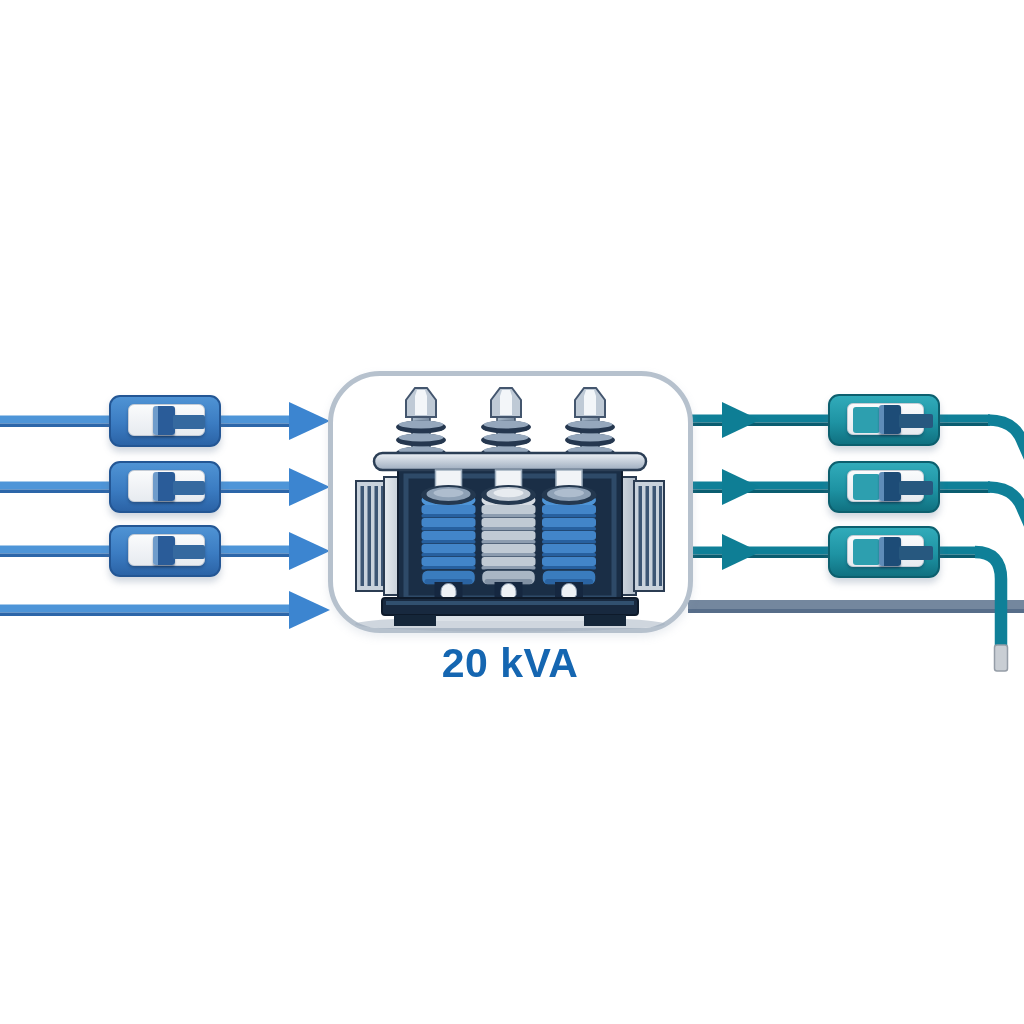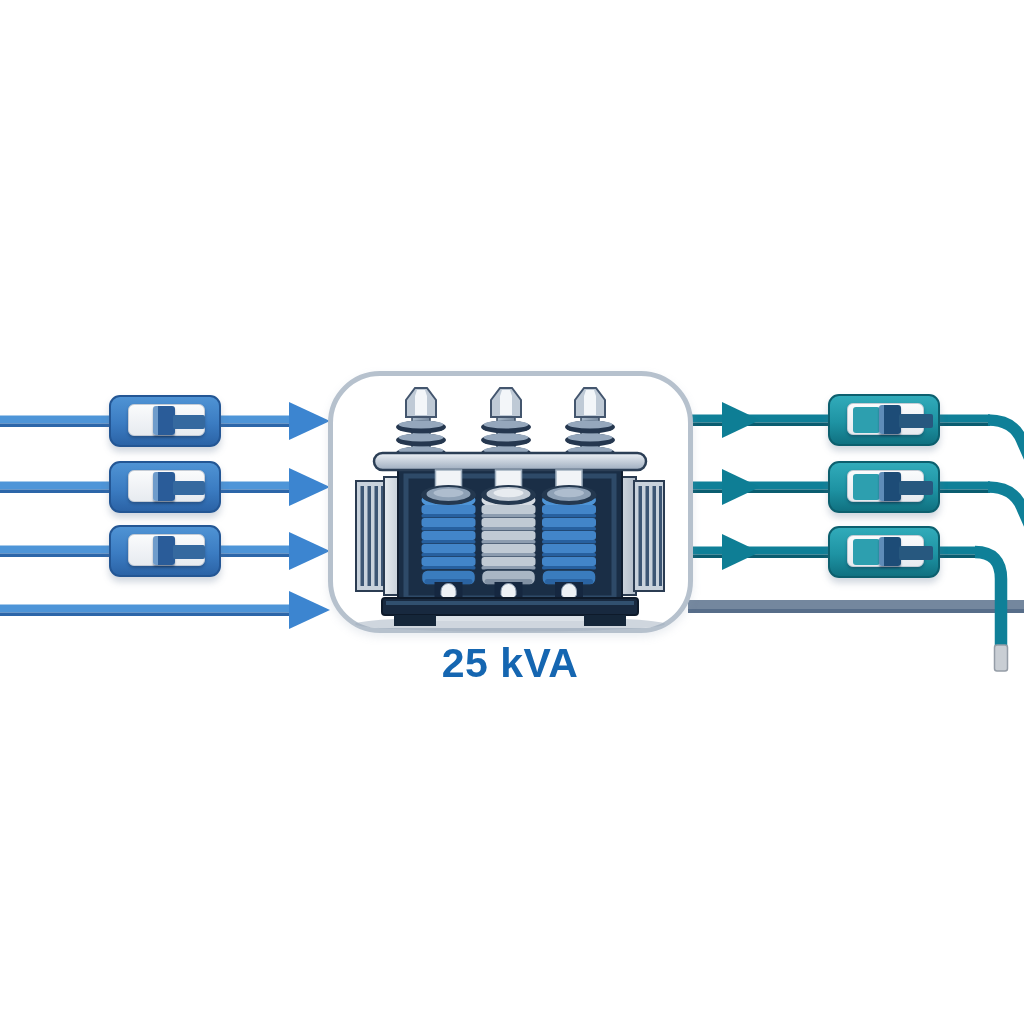--- a/index.html
+++ b/index.html
@@ -241,21 +241,21 @@
 
     <g>
       <rect x="70" y="248" width="220" height="8" fill="#DBE1E7"></rect>
       <rect x="52" y="233" width="256" height="17" rx="3" fill="#18293F" stroke="#0E1A2A" stroke-width="2"></rect>
       <rect x="56" y="236" width="248" height="4" fill="#31506F"></rect>
       <rect x="64" y="250" width="42" height="11" fill="#152639"></rect>
       <rect x="254" y="250" width="42" height="11" fill="#152639"></rect>
     </g>
   </svg>
 
-  <div class="rating-label">25 kVA</div>
+  <div class="rating-label">20 kVA</div>
 
   <div class="breaker blue" style="left:109px;top:395px">
     <div class="br-inner">
       <div class="br-handle"></div>
       <div class="br-bar"></div>
     </div>
   </div>
   <div class="breaker blue" style="left:109px;top:461px">
     <div class="br-inner">
       <div class="br-handle"></div>

